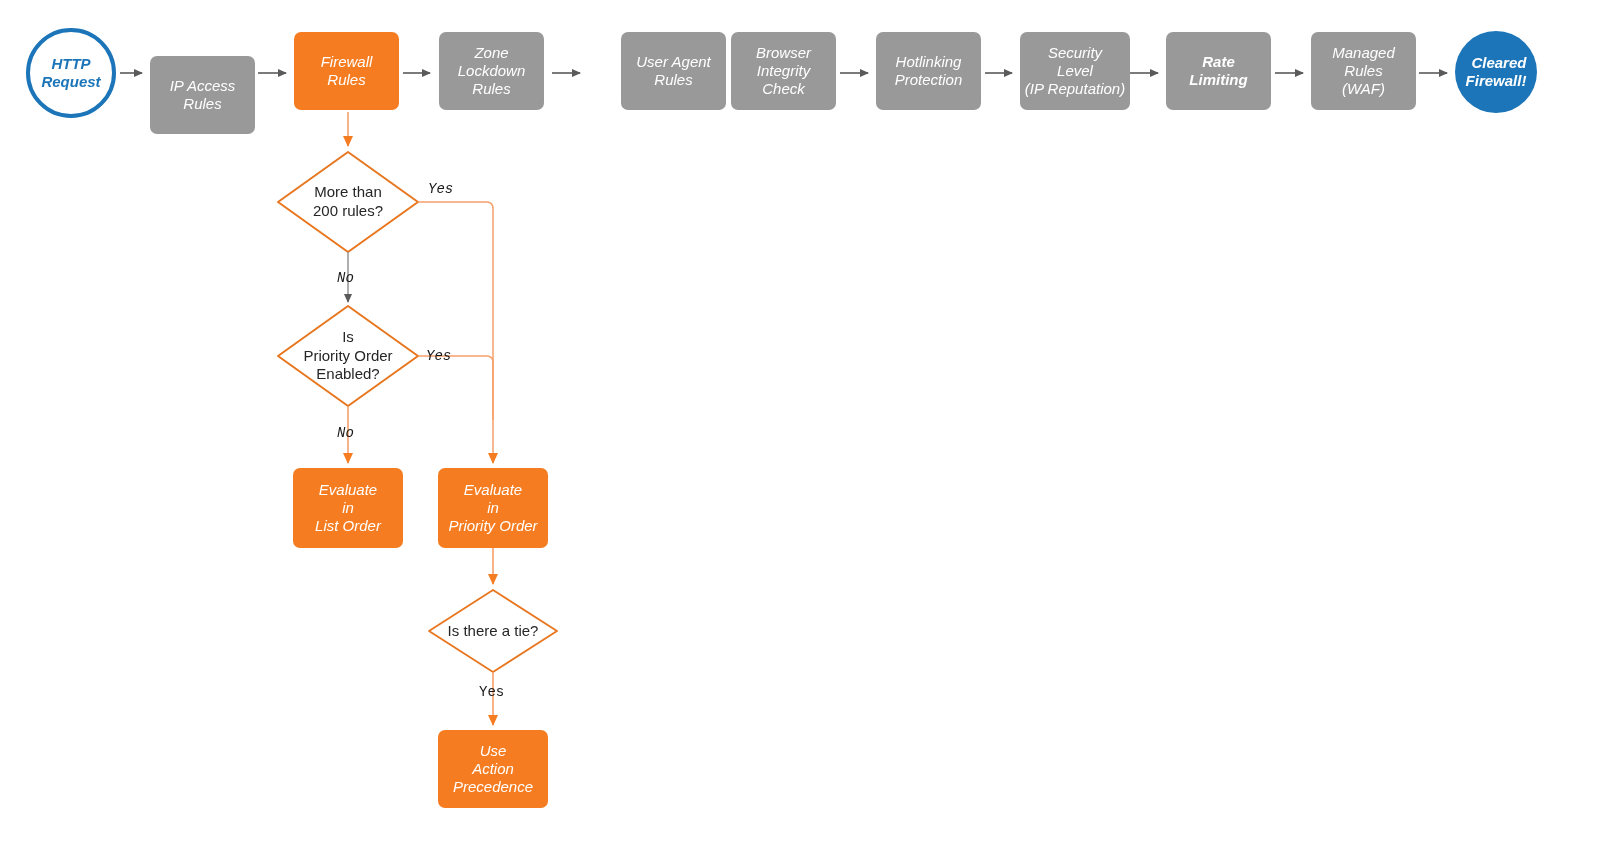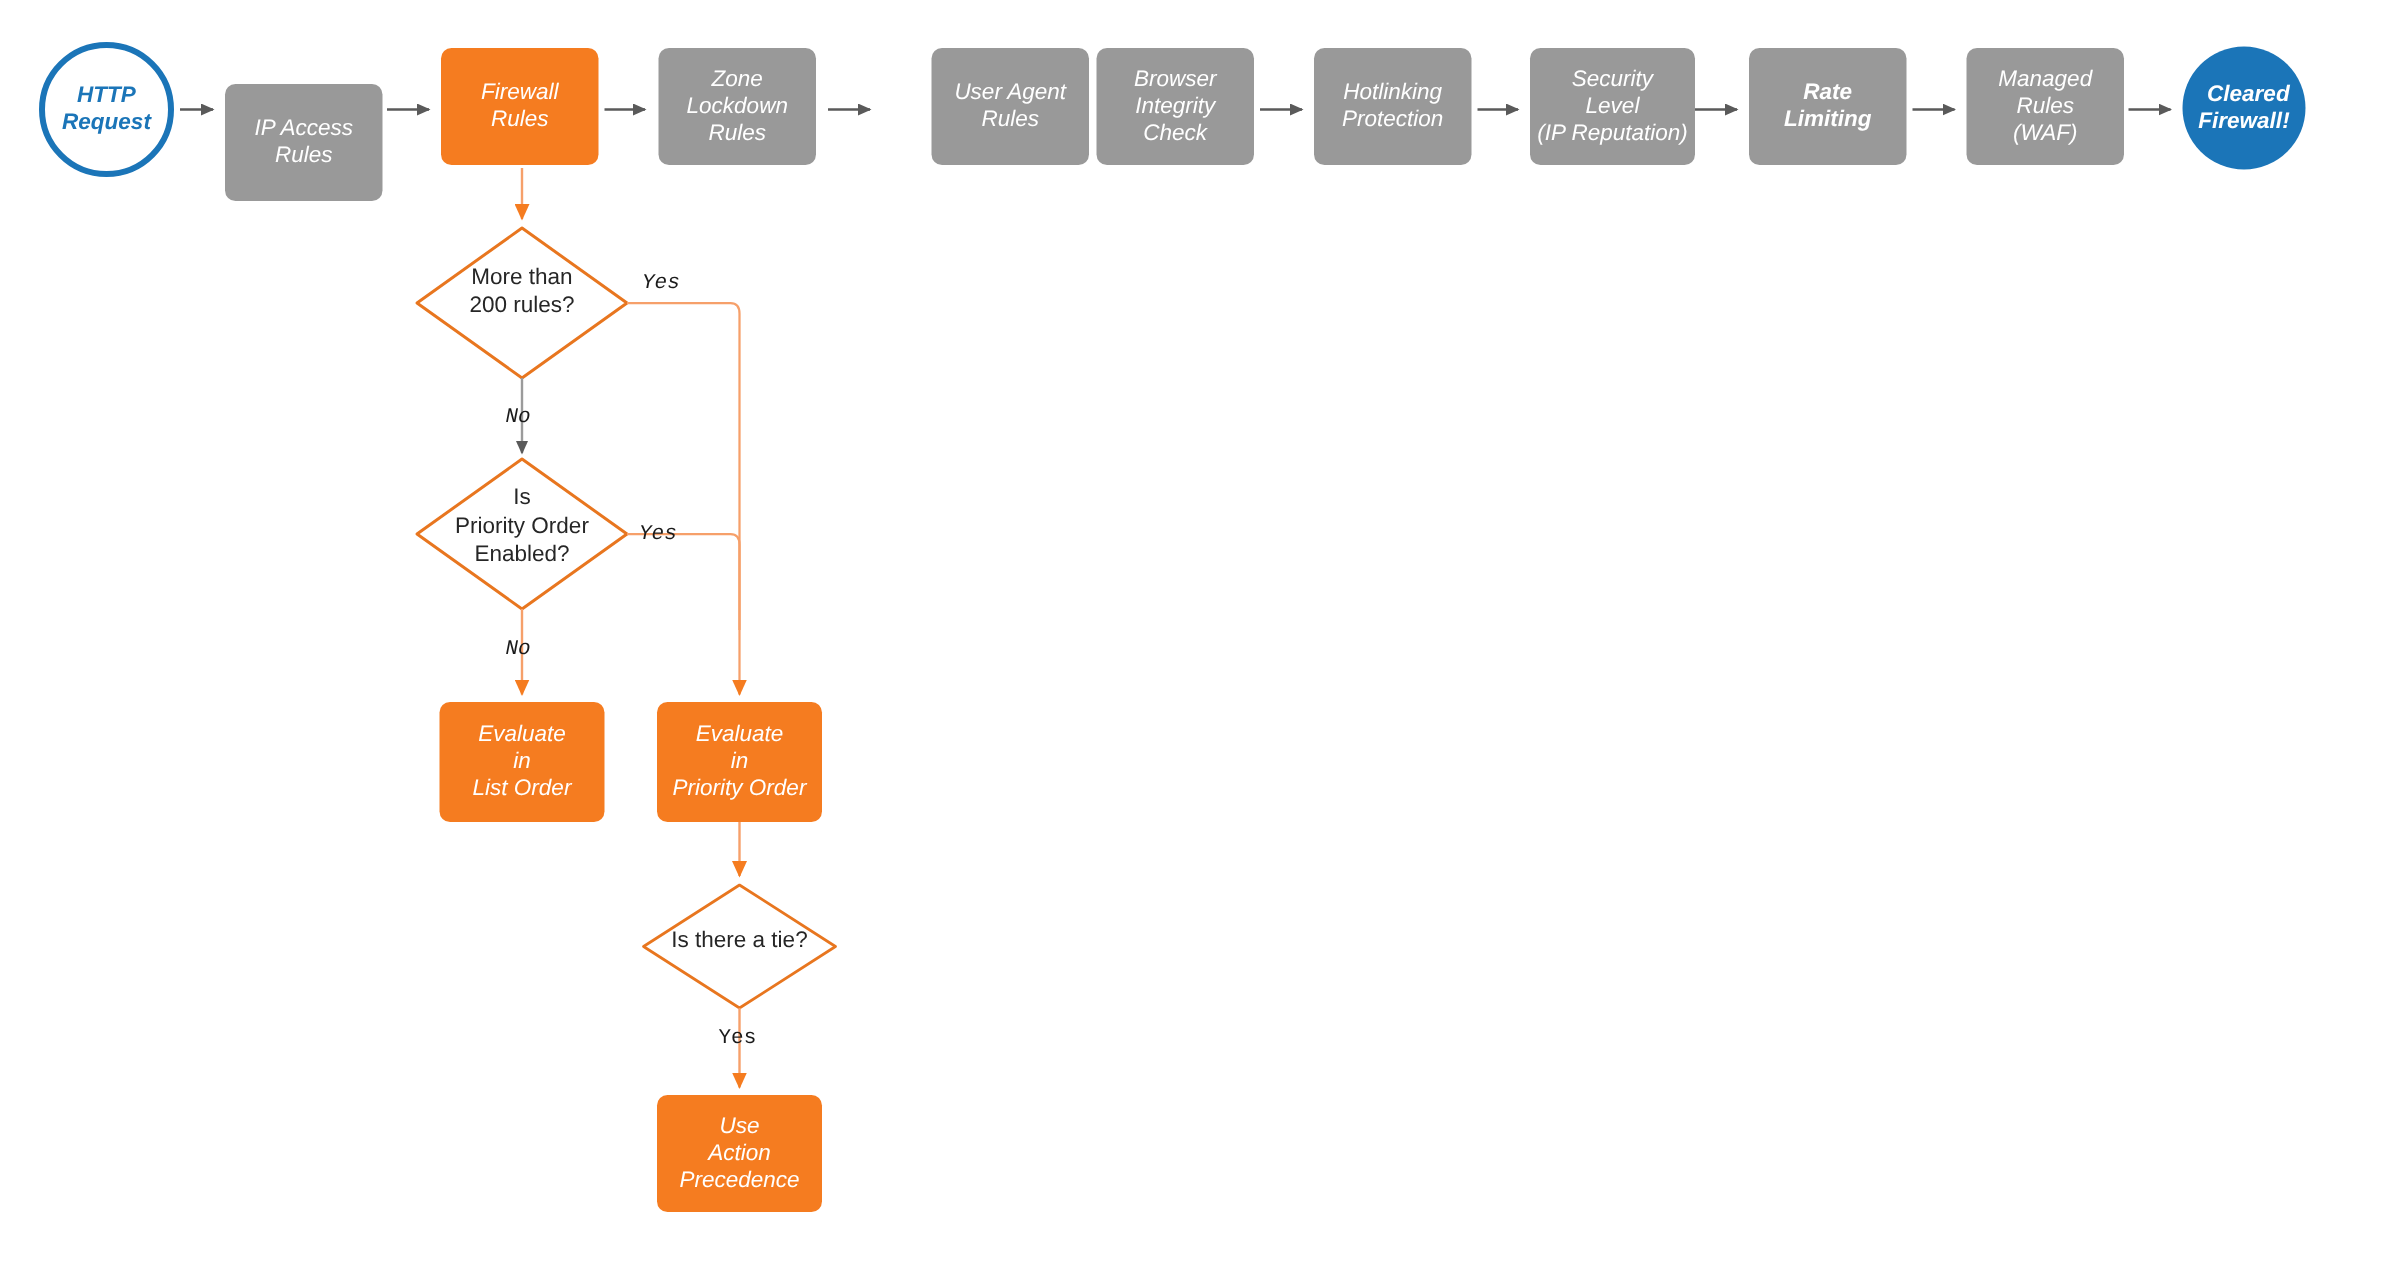--- a/index.html
+++ b/index.html
@@ -65,20 +65,21 @@
     background: #1b75b8;
     color: #ffffff;
     font-weight: bold;
     font-style: italic;
     font-size: 15px;
     text-align: right;
   }
   .diamond-label {
     position: absolute;
     display: flex;
+    align-items: center;
     justify-content: center;
     text-align: center;
     color: #262626;
     font-size: 15px;
     line-height: 1.25;
     white-space: pre-line;
     pointer-events: none;
   }
   .edge-label {
     position: absolute;

